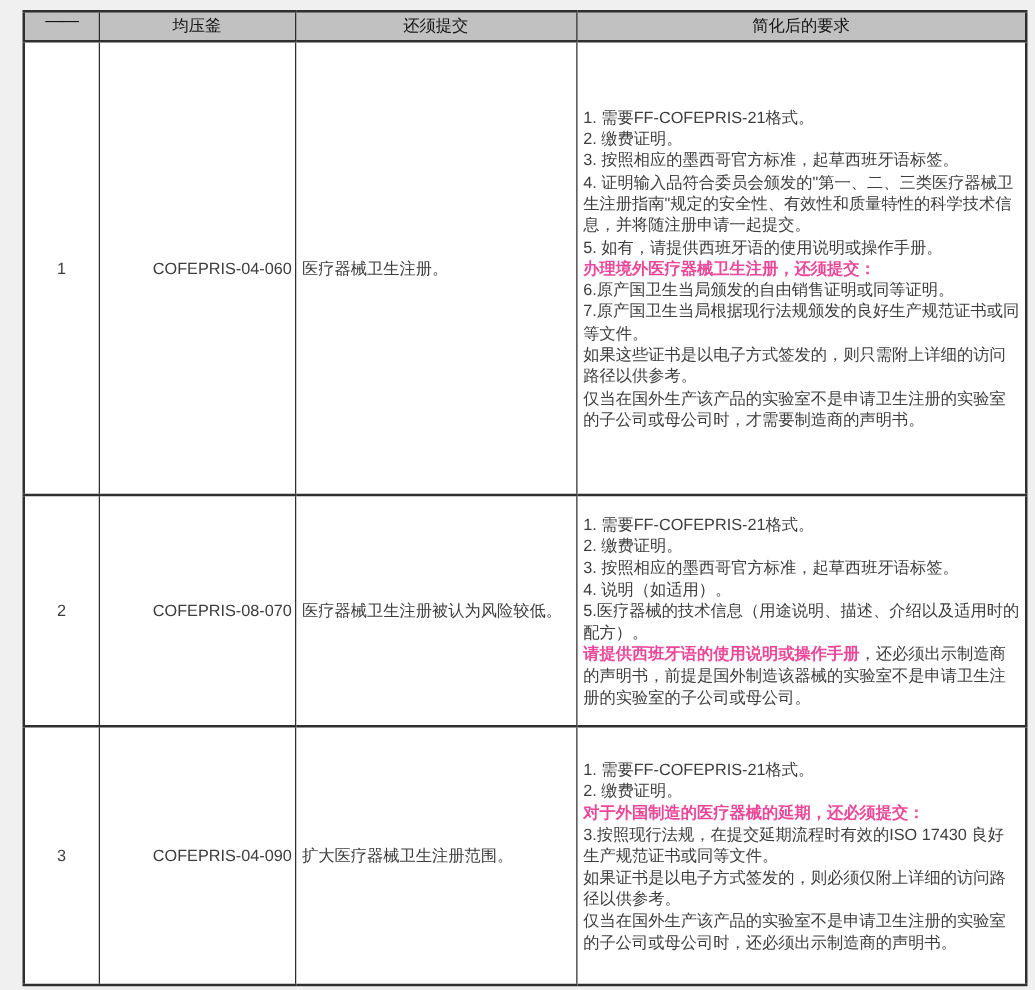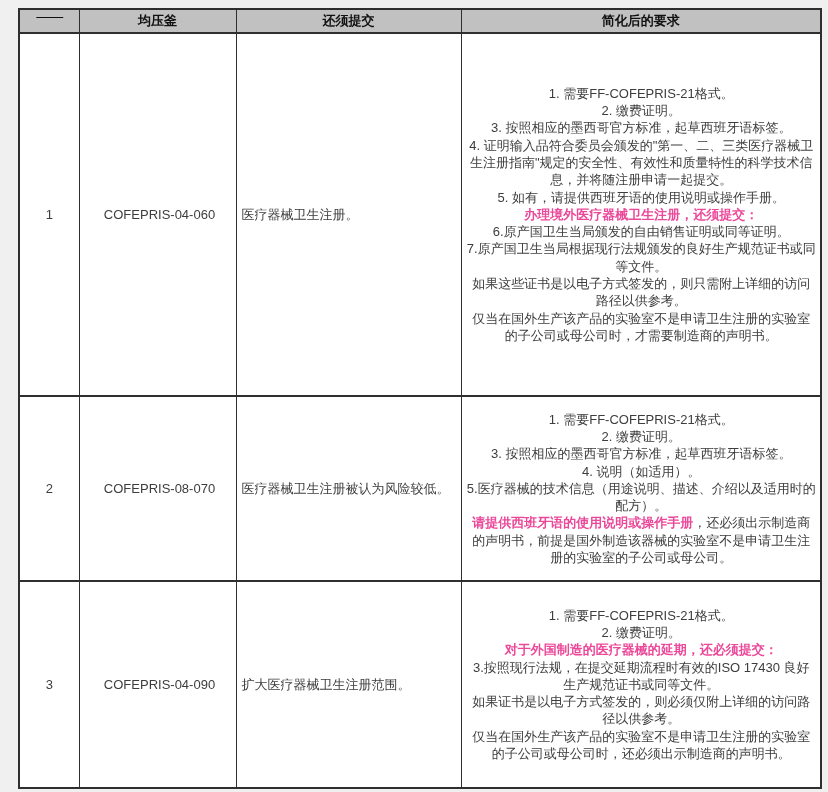--- a/index.html
+++ b/index.html
@@ -36,21 +36,21 @@
     border-top: 2px solid #2f2f2f;
     border-bottom: 2px solid #2f2f2f;
     font-size: 13px;
     color: #3d3d3d;
     box-sizing: border-box;
   }
   thead tr { height: 24px; }
   thead th {
     background: #c1c1c1;
     color: #111111;
-    font-weight: bold;
+    font-weight: normal;
     text-align: center;
     vertical-align: middle;
     padding: 0 2px;
   }
   th.dash-cell {
     vertical-align: top;
     padding-top: 1px;
     line-height: 11px;
     font-weight: normal;
     letter-spacing: -1px;
@@ -58,33 +58,33 @@
   }
   tbody tr:nth-child(1) { height: 363px; }
   tbody tr:nth-child(2) { height: 185px; }
   tbody tr:nth-child(3) { height: 207px; }
 
   td.num {
     text-align: center;
     vertical-align: middle;
   }
   td.code {
-    text-align: center;
+    text-align: right;
     vertical-align: middle;
     padding-left: 6px;
     padding-right: 2px;
   }
   td.name {
     text-align: left;
     vertical-align: middle;
     padding-left: 5px;
     padding-right: 4px;
   }
   td.req {
-    text-align: center;
+    text-align: left;
     vertical-align: middle;
     padding: 6px 4px 6px 5px;
   }
   .req-line {
     line-height: 17.3px;
     font-size: 13px;
     color: #3d3d3d;
   }
   .req-line .b {
     font-weight: bold;

